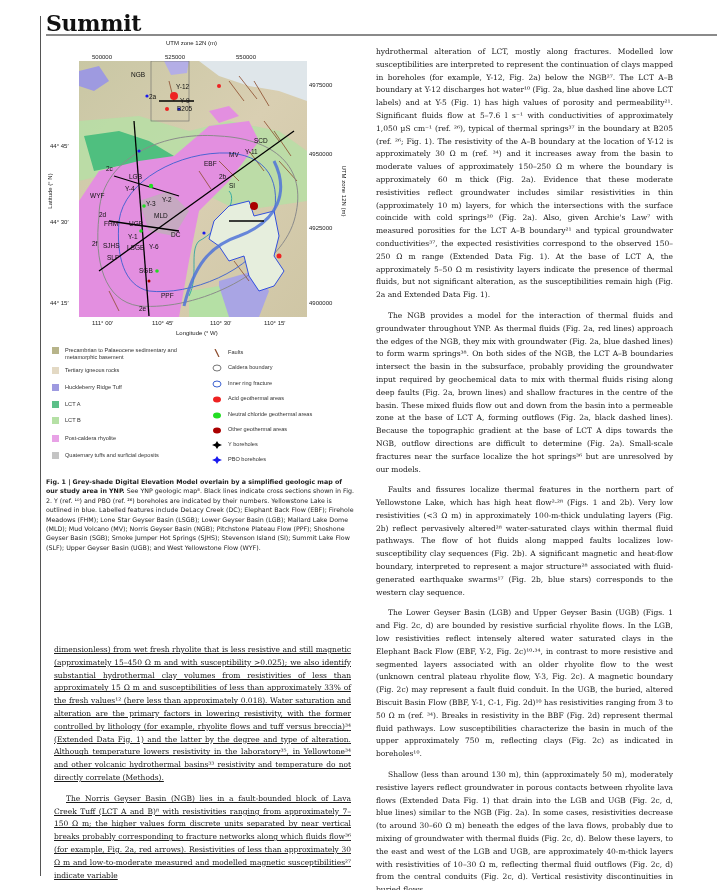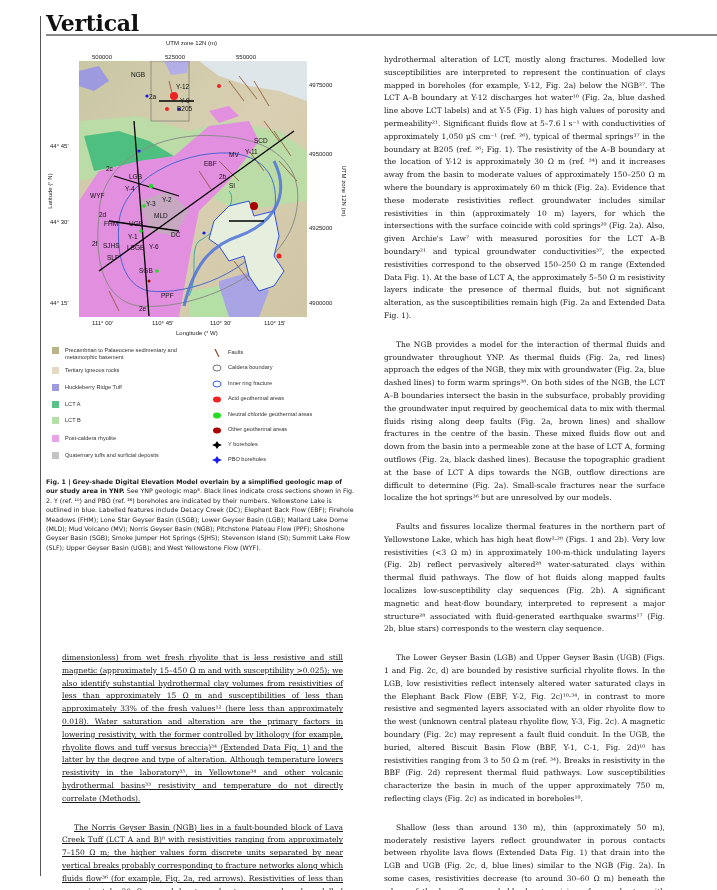--- a/index.html
+++ b/index.html
@@ -31,30 +31,30 @@
   .swatch { width: 7px; height: 7px; margin-right: 6px; flex: 0 0 auto; }
   .sym { width: 10px; height: 8px; margin-right: 6px; flex: 0 0 auto; }
   .legend-text { line-height: 7px; }
 
   
   .caption { position: absolute; left: 46px; top: 477px; width: 310px; font-family: "DejaVu Sans", sans-serif; font-size: 6.3px; line-height: 9.4px; color: #222; }
   .caption .cap-title { font-weight: bold; }
 
   
   .col { position: absolute; width: 313px; font-family: "DejaVu Serif", serif; font-size: 7.5px; line-height: 12.8px; color: #1a1a1a; text-align: justify; }
-  .col p { margin: 16px; }
+  .col p { margin: 8px; }
   .col p.indent { text-indent: 12px; }
   .col-left { left: 46px; top: 636px; text-decoration: underline; }
   .col-right { left: 368px; top: 38px; }
 </style>
 </head>
 <body>
 
 <div class="left-margin-rule"></div>
-<div class="page-title">Vertical</div>
+<div class="page-title">Summit</div>
 <div class="title-rule"></div>
 
 <div class="figure">
   <div class="utm-top-label">UTM zone 12N (m)</div>
   <div class="tick-top" style="left:46px">500000</div>
   <div class="tick-top" style="left:119px">525000</div>
   <div class="tick-top" style="left:190px">550000</div>
 
   <div class="tick-right" style="top:44px">4975000</div>
   <div class="tick-right" style="top:113px">4950000</div>

